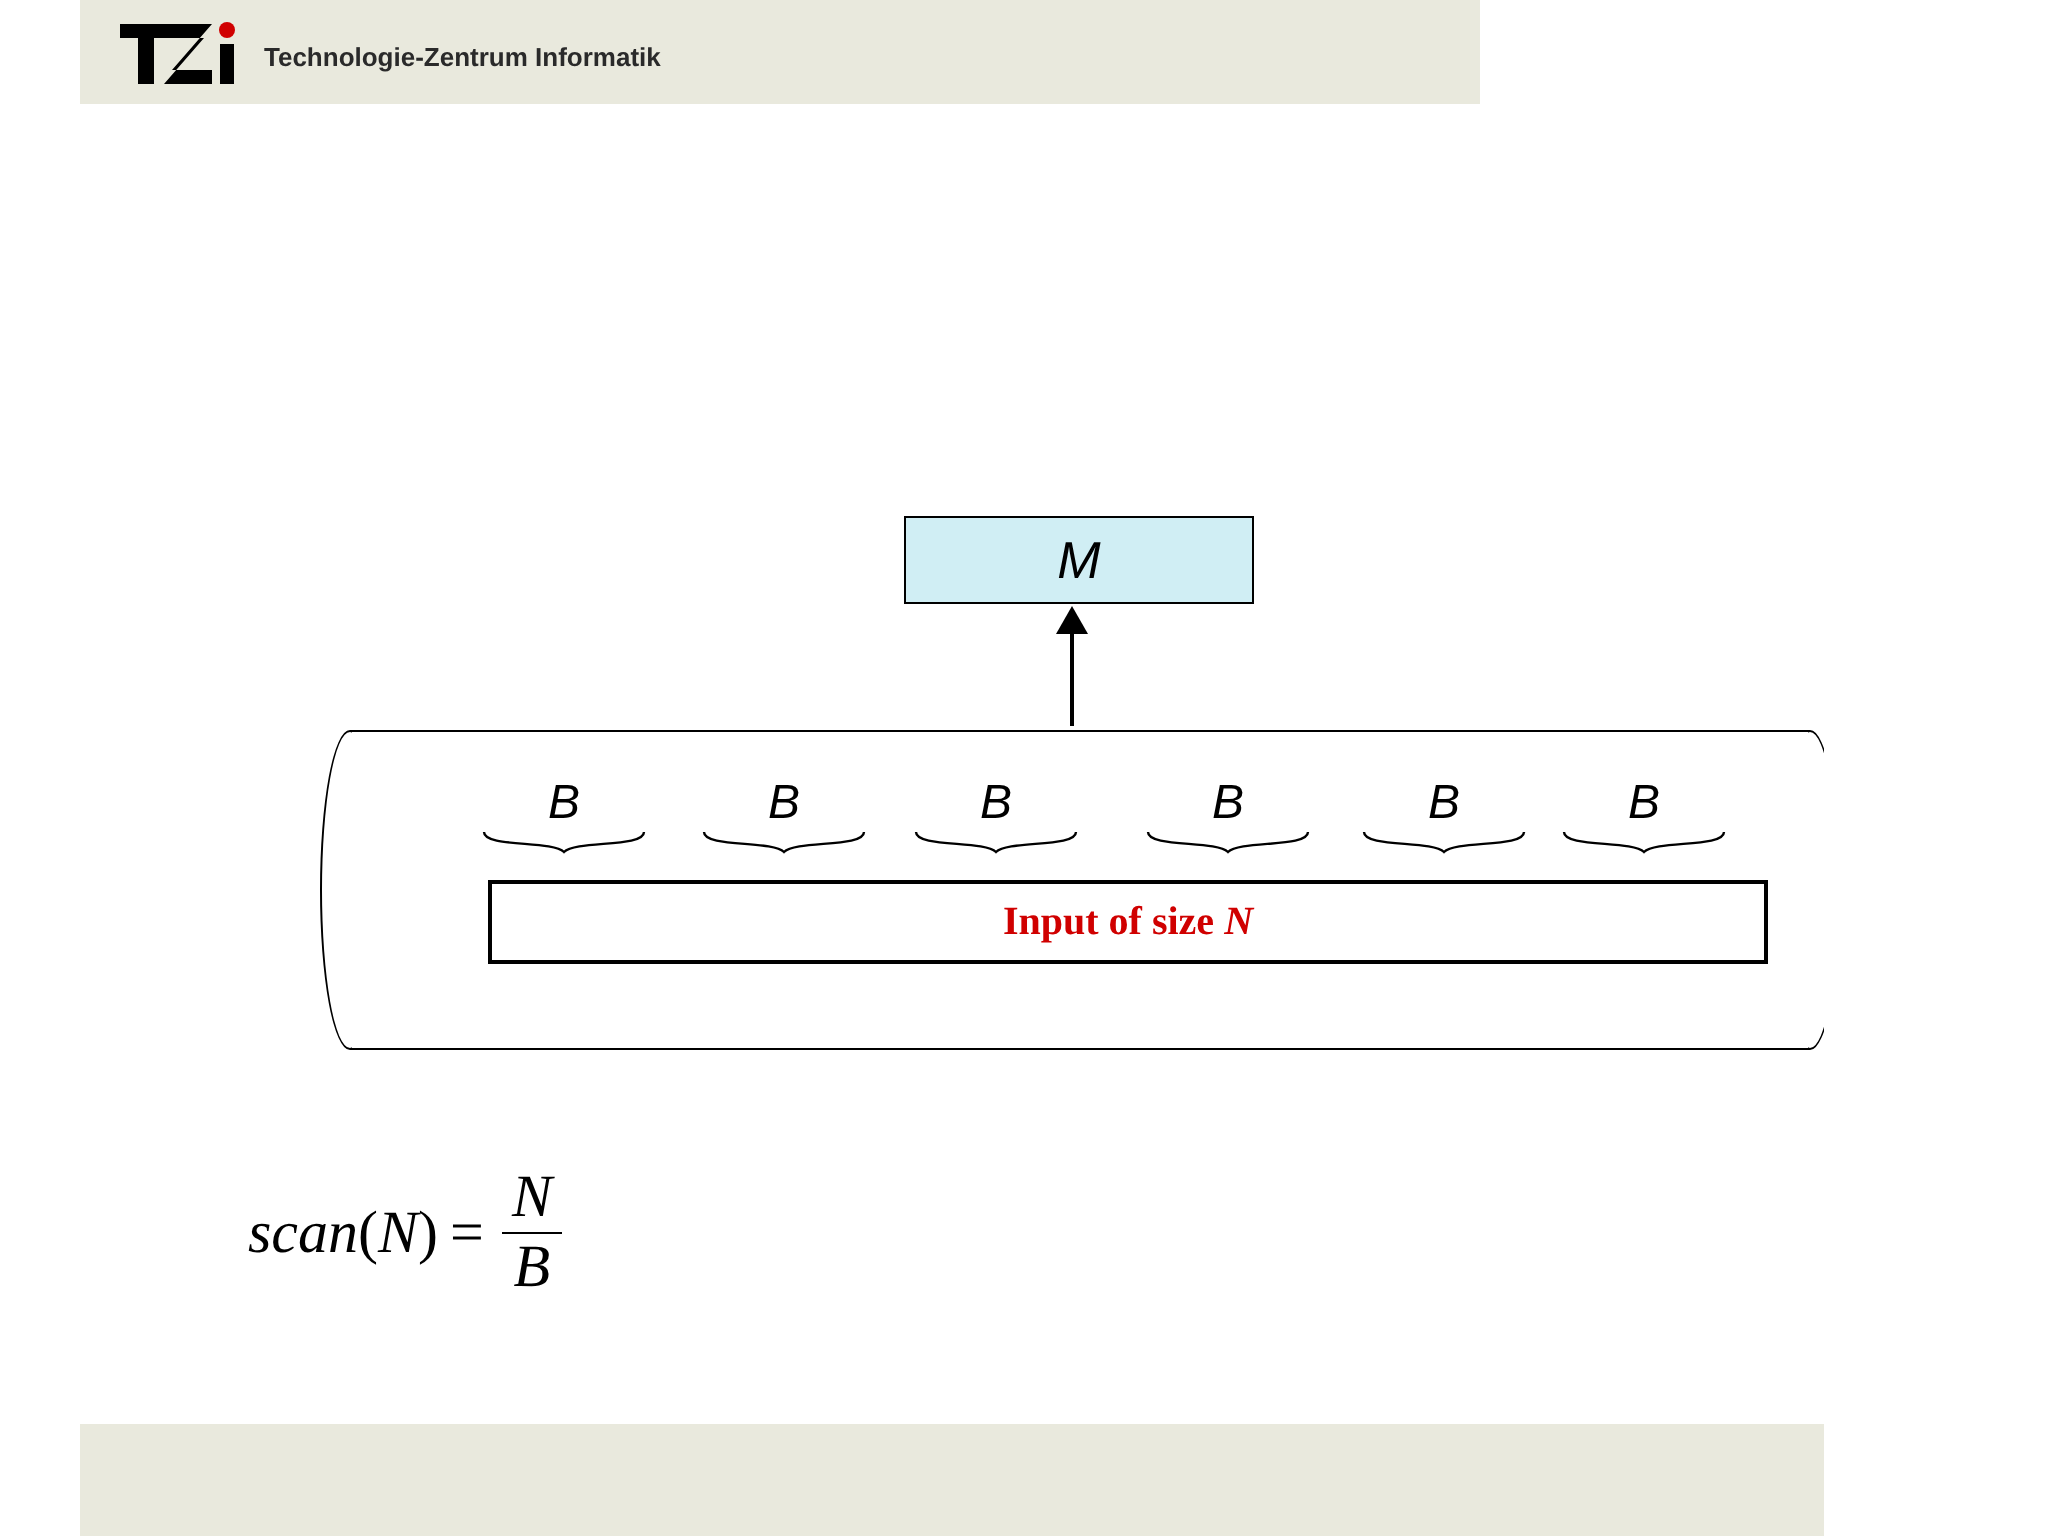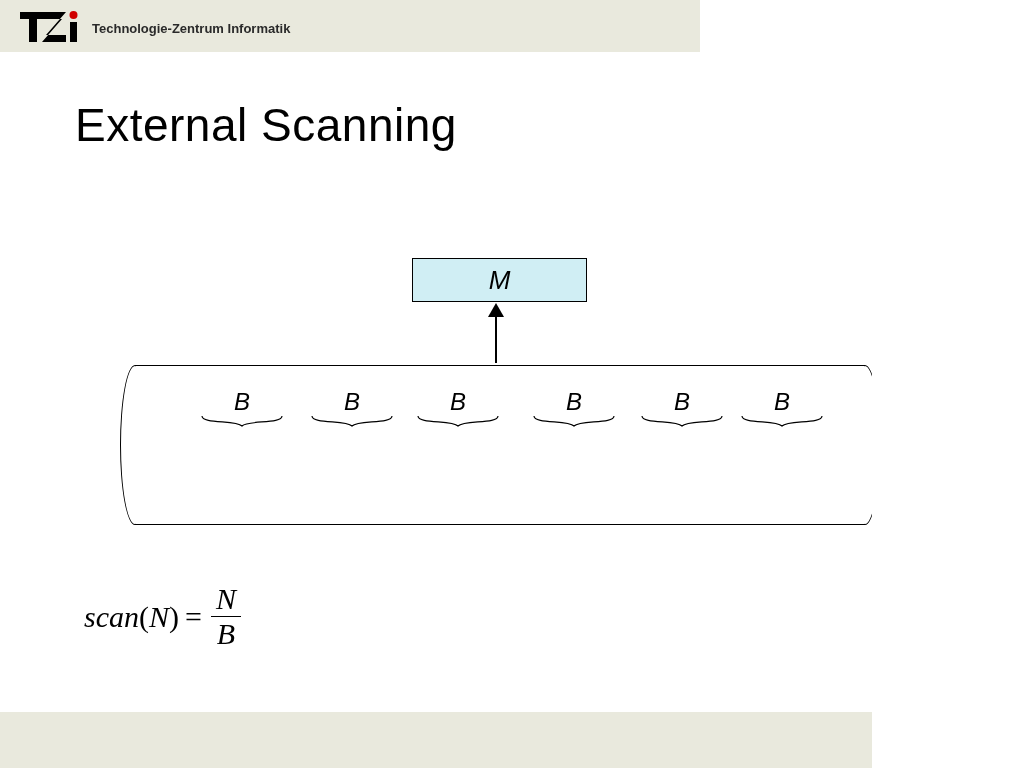--- a/index.html
+++ b/index.html
@@ -1,17 +1,17 @@
 <!DOCTYPE html>
 <html><head>
 <meta charset="utf-8">
 <style>
   * { margin: 0; padding: 0; box-sizing: border-box; }
   html, body { width: 1024px; height: 768px; font-family: Arial, Helvetica, sans-serif; background: #fff; }
-  .page { position: relative; width: 872px; height: 768px; overflow: hidden; }
+  .page { position: relative; width: 872px; height: 768px; overflow: hidden; margin-left: 40px; }
 
   
   .header-bar { position: absolute; top: 0; left: 0; width: 700px; height: 52px; background: #e9e9dd; }
   .tzi-logo-wrap { position: absolute; top: 10px; left: 20px; display: flex; align-items: center; }
   .tzi-logo-mark { width: 64px; height: 36px; margin-right: 8px; }
   .tzi-text { font-size: 13px; font-weight: bold; color: #2a2a2a; }
 
   
   .title { position: absolute; left: 75px; top: 98px; font-size: 46px; font-weight: 400; color: #000; letter-spacing: 0.5px; }
   .bullet-row { position: absolute; left: 84px; top: 170px; width: 840px; }
@@ -75,21 +75,20 @@
 
       <path d="M24 2 H46 L26 25 H46 V32 H22 L42 9 H24 Z" fill="#000"></path>
 
       <rect x="50" y="12" width="7" height="20" fill="#000"></rect>
 
       <circle cx="53.5" cy="5" r="4" fill="#d00000"></circle>
     </svg>
     <span class="tzi-text">Technologie-Zentrum Informatik</span>
   </div>
 
-  <div class="title">External Scanning</div>
 
 
   <div class="m-box">M</div>
 
   <div class="up-arrow"></div>
 
   <div class="disk">
     <div class="disk-end-left"></div>
     <div class="disk-end-right"></div>
     <div class="disk-mask"></div>
@@ -140,20 +139,25 @@
     <div class="b-item" style="left:540px">
       <div class="b-label">B</div>
       <div class="brace">
           <svg viewBox="0 0 84 14">
             <path d="M2 2 C 2 10, 36 6, 42 12 C 48 6, 82 10, 82 2" fill="none" stroke="#000" stroke-width="1.2"></path>
           </svg>
         </div>
     </div>
   </div>
 
+  <div class="input-bar">
+    <span class="input-bar-text">
+      <span>Input of size </span><span class="ital">N</span>
+    </span>
+  </div>
 
   <div class="complexity">
     <div class="formula">
       <span>scan</span>
         <span class="paren">(</span>
         <span>N</span>
         <span class="paren">)</span>
         <span class="eq">=</span>
       <span class="frac">
         <span class="num">N</span>

